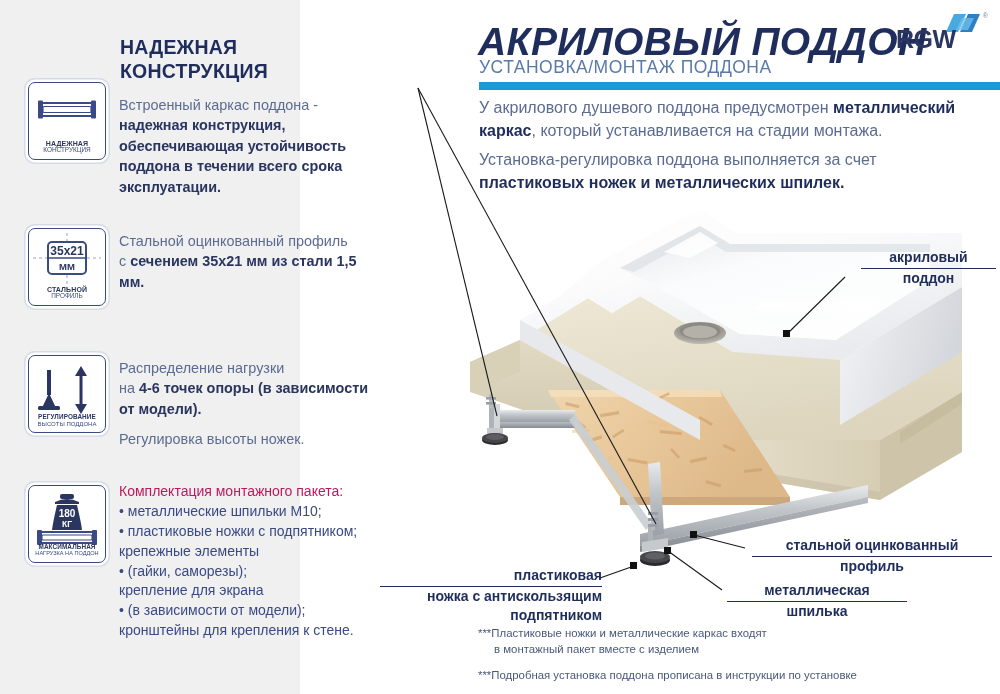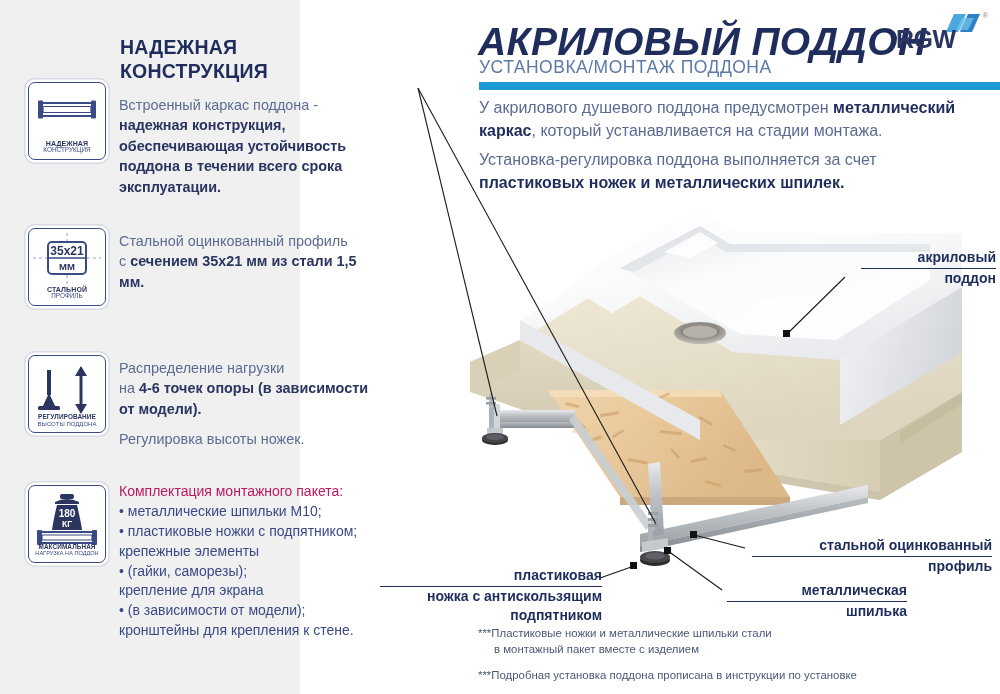--- a/index.html
+++ b/index.html
@@ -71,21 +71,21 @@
   .logo-text{
     position:absolute;left:0;bottom:4px;
     font-size:25px;font-weight:bold;color:#2a3560;letter-spacing:-.5px;
   }
   .logo-reg{position:absolute;right:0;top:0;font-size:7px;color:#7d8496;}
 
   
   .callout{position:absolute;color:#1f2d5c;font-weight:bold;font-size:14px;line-height:1.34;}
   .callout .ul{display:block;border-bottom:1.6px solid #1f2d5c;padding-bottom:1px;}
   .callout .pl{display:block;}
-  .c-right{text-align:right;}
+  .c-right{text-align:center;}
   .c-rightal{text-align:right;}
 
   .footnote{
     position:absolute;color:#4a5878;font-size:11.4px;line-height:1.38;
   }
 
   svg.overlay{position:absolute;left:0;top:0;width:1000px;height:694px;pointer-events:none;}
   svg.art{position:absolute;left:0;top:0;}
 </style>
 </head>
@@ -414,21 +414,21 @@
     <span class="pl">ножка с антискользящим</span>
     <span class="pl">подпятником</span>
   </div>
 
   <div class="callout c-right" style="left:727px;top:581px;width:180px">
     <span class="ul">металлическая</span>
     <span class="pl">шпилька</span>
   </div>
 
   <div class="footnote" style="left:478px;top:626px;width:460px">
-    <span>***Пластиковые ножки и металлические шпильки стали</span><br>
+    <span>***Пластиковые ножки и металлические каркас входят</span><br>
     <span style="display:inline-block;padding-left:16px">в монтажный пакет вместе с изделием</span>
   </div>
 
   <div class="footnote" style="left:478px;top:668px;width:500px">
     <span>***Подробная установка поддона прописана в инструкции по установке</span>
   </div>
 
 </div>
 
 </body></html>

